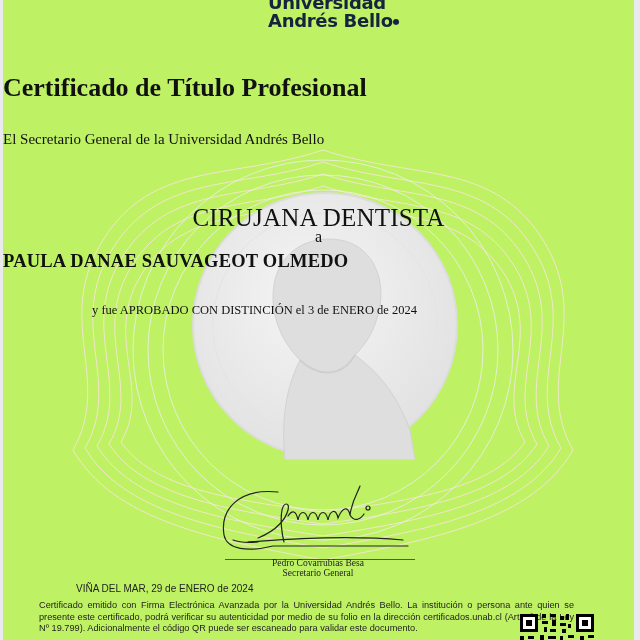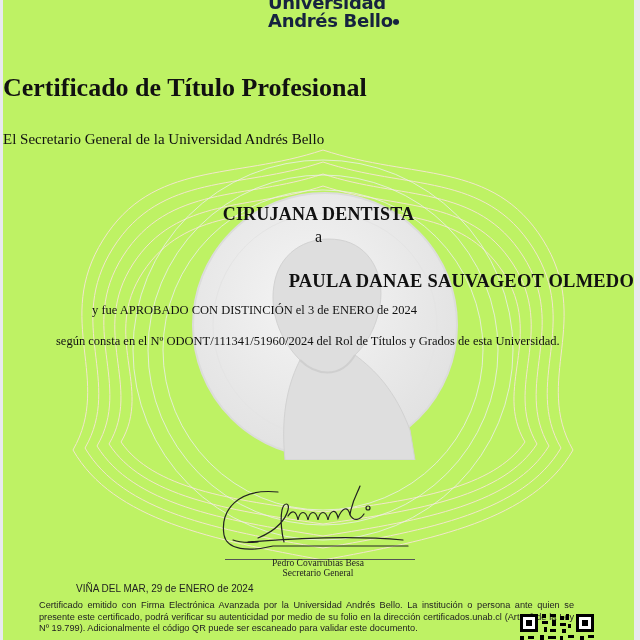--- a/index.html
+++ b/index.html
@@ -32,29 +32,29 @@
     .title {
       position: absolute; left: 0; right: 0; top: 73px; 
       font-size: 26px; font-weight: bold;
     }
     .intro {
       position: absolute; left: 0; right: 0; top: 130px; text-align: left;
       font-size: 15px; line-height: 19px;
     }
     .degree {
       position: absolute; left: 0; right: 0; top: 204px; text-align: center;
-      font-size: 18px; font-weight: bold; letter-spacing: 0.2px;
+      font-size: 25px; font-weight: normal; letter-spacing: 0.2px;
     }
     .conn {
       position: absolute; left: 0; right: 0; top: 228px; text-align: center;
       font-size: 16px;
     }
     .name {
-      position: absolute; left: 0; right: 0; top: 251px; text-align: right;
-      font-size: 18.5px; font-weight: bold; letter-spacing: 0.2px; margin-top: 20px;
+      position: absolute; left: 0; right: 0; top: 251px; text-align: left;
+      font-size: 18.5px; font-weight: bold; letter-spacing: 0.2px;
     }
     .approved {
       position: absolute; left: 53px; top: 303px; font-size: 12.5px; margin-left: 36px;
     }
     .record {
       position: absolute; left: 53px; top: 334px; font-size: 12.5px;
     }
     .signature {
       position: absolute; left: 215px; top: 480px; width: 200px; height: 80px;
     }
@@ -119,21 +119,20 @@
 
   <div class="intro serif">
     <div>El Secretario General de la Universidad Andrés Bello</div>
   </div>
 
   <div class="degree serif">CIRUJANA DENTISTA</div>
   <div class="conn serif">a</div>
   <div class="name serif">PAULA DANAE SAUVAGEOT OLMEDO</div>
 
   <div class="approved serif">y fue APROBADO CON DISTINCIÓN el 3 de ENERO de 2024</div>
-  <div class="record serif">según consta en el Nº ODONT/111341/51960/2024 del Rol de Títulos y Grados de esta Universidad.</div>
 
   <svg class="signature" viewBox="0 0 200 80">
     <g fill="none" stroke="#222" stroke-width="1.2" stroke-linecap="round">
       <path d="M60,12 C20,8 2,30 6,55 C9,70 30,72 55,66 L190,66"></path>
       <path d="M40,58 C60,50 68,38 70,30 C72,22 66,22 64,30 C62,40 64,55 66,62"></path>
       <path d="M70,36 C74,30 78,30 80,40 C82,30 88,30 90,40 C92,30 98,30 100,40 C102,30 108,30 110,40 C112,30 118,28 120,38 C124,28 130,25 132,35 C134,20 140,12 142,6"></path>
       <path d="M132,35 C136,42 142,40 146,34"></path>
       <circle cx="150" cy="28" r="2"></circle>
       <path d="M30,62 C80,58 140,56 185,60"></path>
       <path d="M15,60 C20,62 28,63 40,62"></path>

